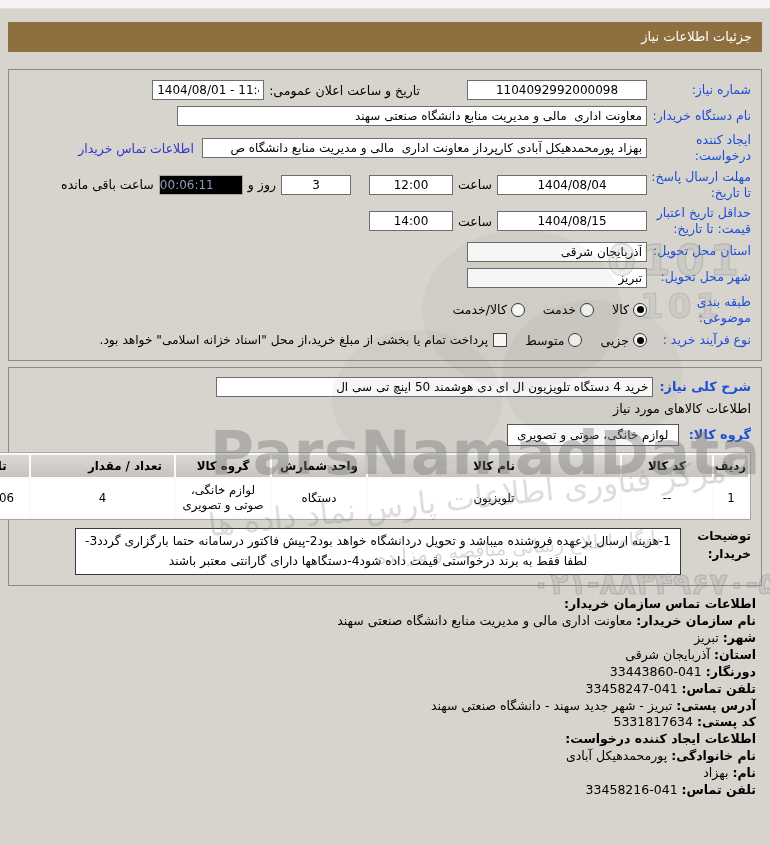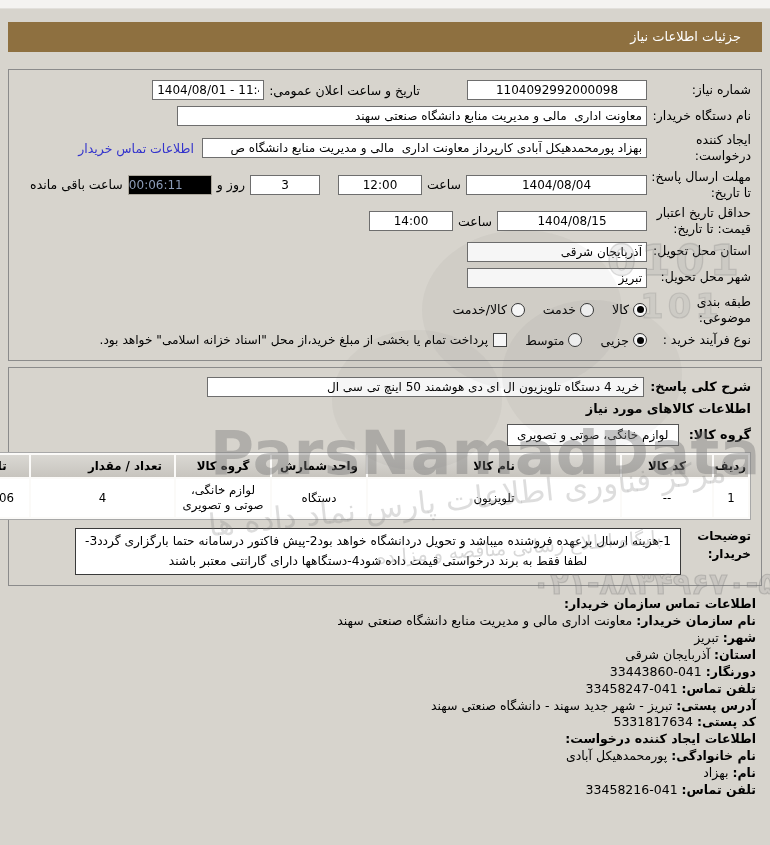--- a/index.html
+++ b/index.html
@@ -2,28 +2,28 @@
 <html dir="rtl" lang="fa"><head>
 <meta charset="utf-8">
 <style>
   html,body { margin:0; padding:0; }
   body { background:#d7d4cd; font-family:"DejaVu Sans", sans-serif; }
   #page { position:relative; width:770px; height:845px; overflow:hidden; direction:rtl; background:#d7d4cd; }
 
   .topstrip { height:8px; background:#f4f3f1; border-bottom:1px solid #e2e0dc; }
 
   .titlebar { margin:13px 8px 0; height:30px; background:#8e7040; color:#ffffff;
-              font-size:13px; line-height:30px; padding:0 21px; box-sizing:border-box; }
+              font-size:13px; line-height:30px; padding:0 10px; box-sizing:border-box; }
 
   .panel  { margin:17px 8px 0; border:1px solid #8b8b8b; padding:10px 10px 8px; background:transparent; }
   .panel2 { margin:6px 8px 0;  border:1px solid #8b8b8b; padding:9px 10px 10px; }
 
   .row { display:flex; align-items:center; margin-bottom:6px; }
   .row.tight { margin-bottom:4px; }
-  .lbl { flex:0 0 104px; font-size:12.5px; color:#000000; white-space:pre-line; line-height:1.3; }
+  .lbl { flex:0 0 104px; font-size:12.5px; color:#1d4ed8; white-space:pre-line; line-height:1.3; }
   .lbl.auto { flex:0 0 auto; }
   .mid-lbl { font-size:12.5px; margin:0 5px; white-space:nowrap; }
 
   .tb { background:#fff; border:1px solid #6e6e6e; height:20px; font:12px "DejaVu Sans", sans-serif;
         padding:0 4px; box-sizing:border-box; color:#000; }
   .center { text-align:center; }
   .ltr { direction:ltr; unicode-bidi:isolate; }
 
   .count { width:84px; height:20px; box-sizing:border-box; background:#000000; border:1px solid #ada89d;
            color:#8d9cb8; font-size:12px; text-align:left; line-height:18px; }
@@ -33,21 +33,21 @@
   .radio { width:12px; height:12px; border:1px solid #333; border-radius:50%; background:#fff;
            display:inline-block; position:relative; margin-left:4px; flex:0 0 auto; }
   .radio.sel::after { content:""; position:absolute; left:2.5px; top:2.5px; right:2.5px; bottom:2.5px;
                       background:#000; border-radius:50%; }
   .chk { width:12px; height:12px; border:1px solid #444; background:#fff; display:inline-block;
          margin-left:5px; flex:0 0 auto; }
   .opt { font-size:12.5px; margin-left:18px; white-space:nowrap; }
   .opt.last { margin-left:0; }
 
   .b { font-weight:bold; }
-  .sec-title { font-size:12.8px; font-weight:bold; margin:2px 0 8px; }
+  .sec-title { font-size:12.8px; font-weight:normal; margin:2px 0 8px; }
 
   .grp-box { background:#fff; border:1px solid #555; height:22px; line-height:21px; box-sizing:border-box;
              width:172px; text-align:center; font-size:12px; }
 
   table.items { width:100%; border-collapse:separate; border-spacing:2px; background:#fbfaf8;
                 border:1px solid #a8a8a8; margin-top:4px; table-layout:fixed; }
   table.items th { background:linear-gradient(#dad8d3,#c7c4be); font-size:11.8px; font-weight:bold;
                    height:22px; padding:0 2px; }
   table.items td { background:#fff; font-size:11.8px; text-align:center; height:38px; padding:0 2px; line-height:1.3; }
 
@@ -102,21 +102,21 @@
     <div class="row tight">
       <div class="lbl">ایجاد کننده
 درخواست:</div>
       <input class="tb" style="width: 445px;" readonly="" value="بهزاد پورمحمدهیکل آبادی کارپرداز معاونت اداری  مالی و مدیریت منابع دانشگاه ص">
       <a class="link">اطلاعات تماس خریدار</a>
     </div>
 
     <div class="row tight">
       <div class="lbl">مهلت ارسال پاسخ:
 تا تاریخ:</div>
-      <input class="tb center ltr" style="width: 181px;" dir="ltr" readonly="" value="1404/08/04">
+      <input class="tb center ltr" style="width: 150px;" dir="ltr" readonly="" value="1404/08/04">
       <div class="mid-lbl">ساعت</div>
       <input class="tb center ltr" style="width: 84px;" dir="ltr" readonly="" value="12:00">
       <div style="width:18px;"></div>
       <input class="tb center ltr" style="width: 70px;" dir="ltr" readonly="" value="3">
       <div class="mid-lbl">روز و</div>
       <div class="count ltr">00:06:11</div>
       <div class="mid-lbl">ساعت باقی مانده</div>
     </div>
 
     <div class="row tight">
@@ -155,21 +155,21 @@
       <span class="opt">متوسط</span>
       <span class="chk"></span>
       <span class="opt last" style="font-size:12.2px;">پرداخت تمام یا بخشی از مبلغ خرید،از محل "اسناد خزانه اسلامی" خواهد بود.</span>
     </div>
 
   </div>
 
   <div class="panel2">
 
     <div class="row tight">
-      <div class="lbl auto b" style="font-size:12.8px; margin-left:6px;">شرح کلی پاسخ:</div>
+      <div class="lbl auto b" style="font-size:12.8px; margin-left:6px;">شرح کلی نیاز:</div>
       <input class="tb" style="width: 437px;" readonly="" value="خرید 4 دستگاه تلویزیون ال ای دی هوشمند 50 اینچ تی سی ال">
     </div>
 
     <div class="sec-title">اطلاعات کالاهای مورد نیاز</div>
 
     <div class="row">
       <div class="lbl auto b" style="font-size:12.8px; margin-left:10px;">گروه کالا:</div>
       <div class="grp-box">لوازم خانگی، صوتی و تصویری</div>
     </div>
 

